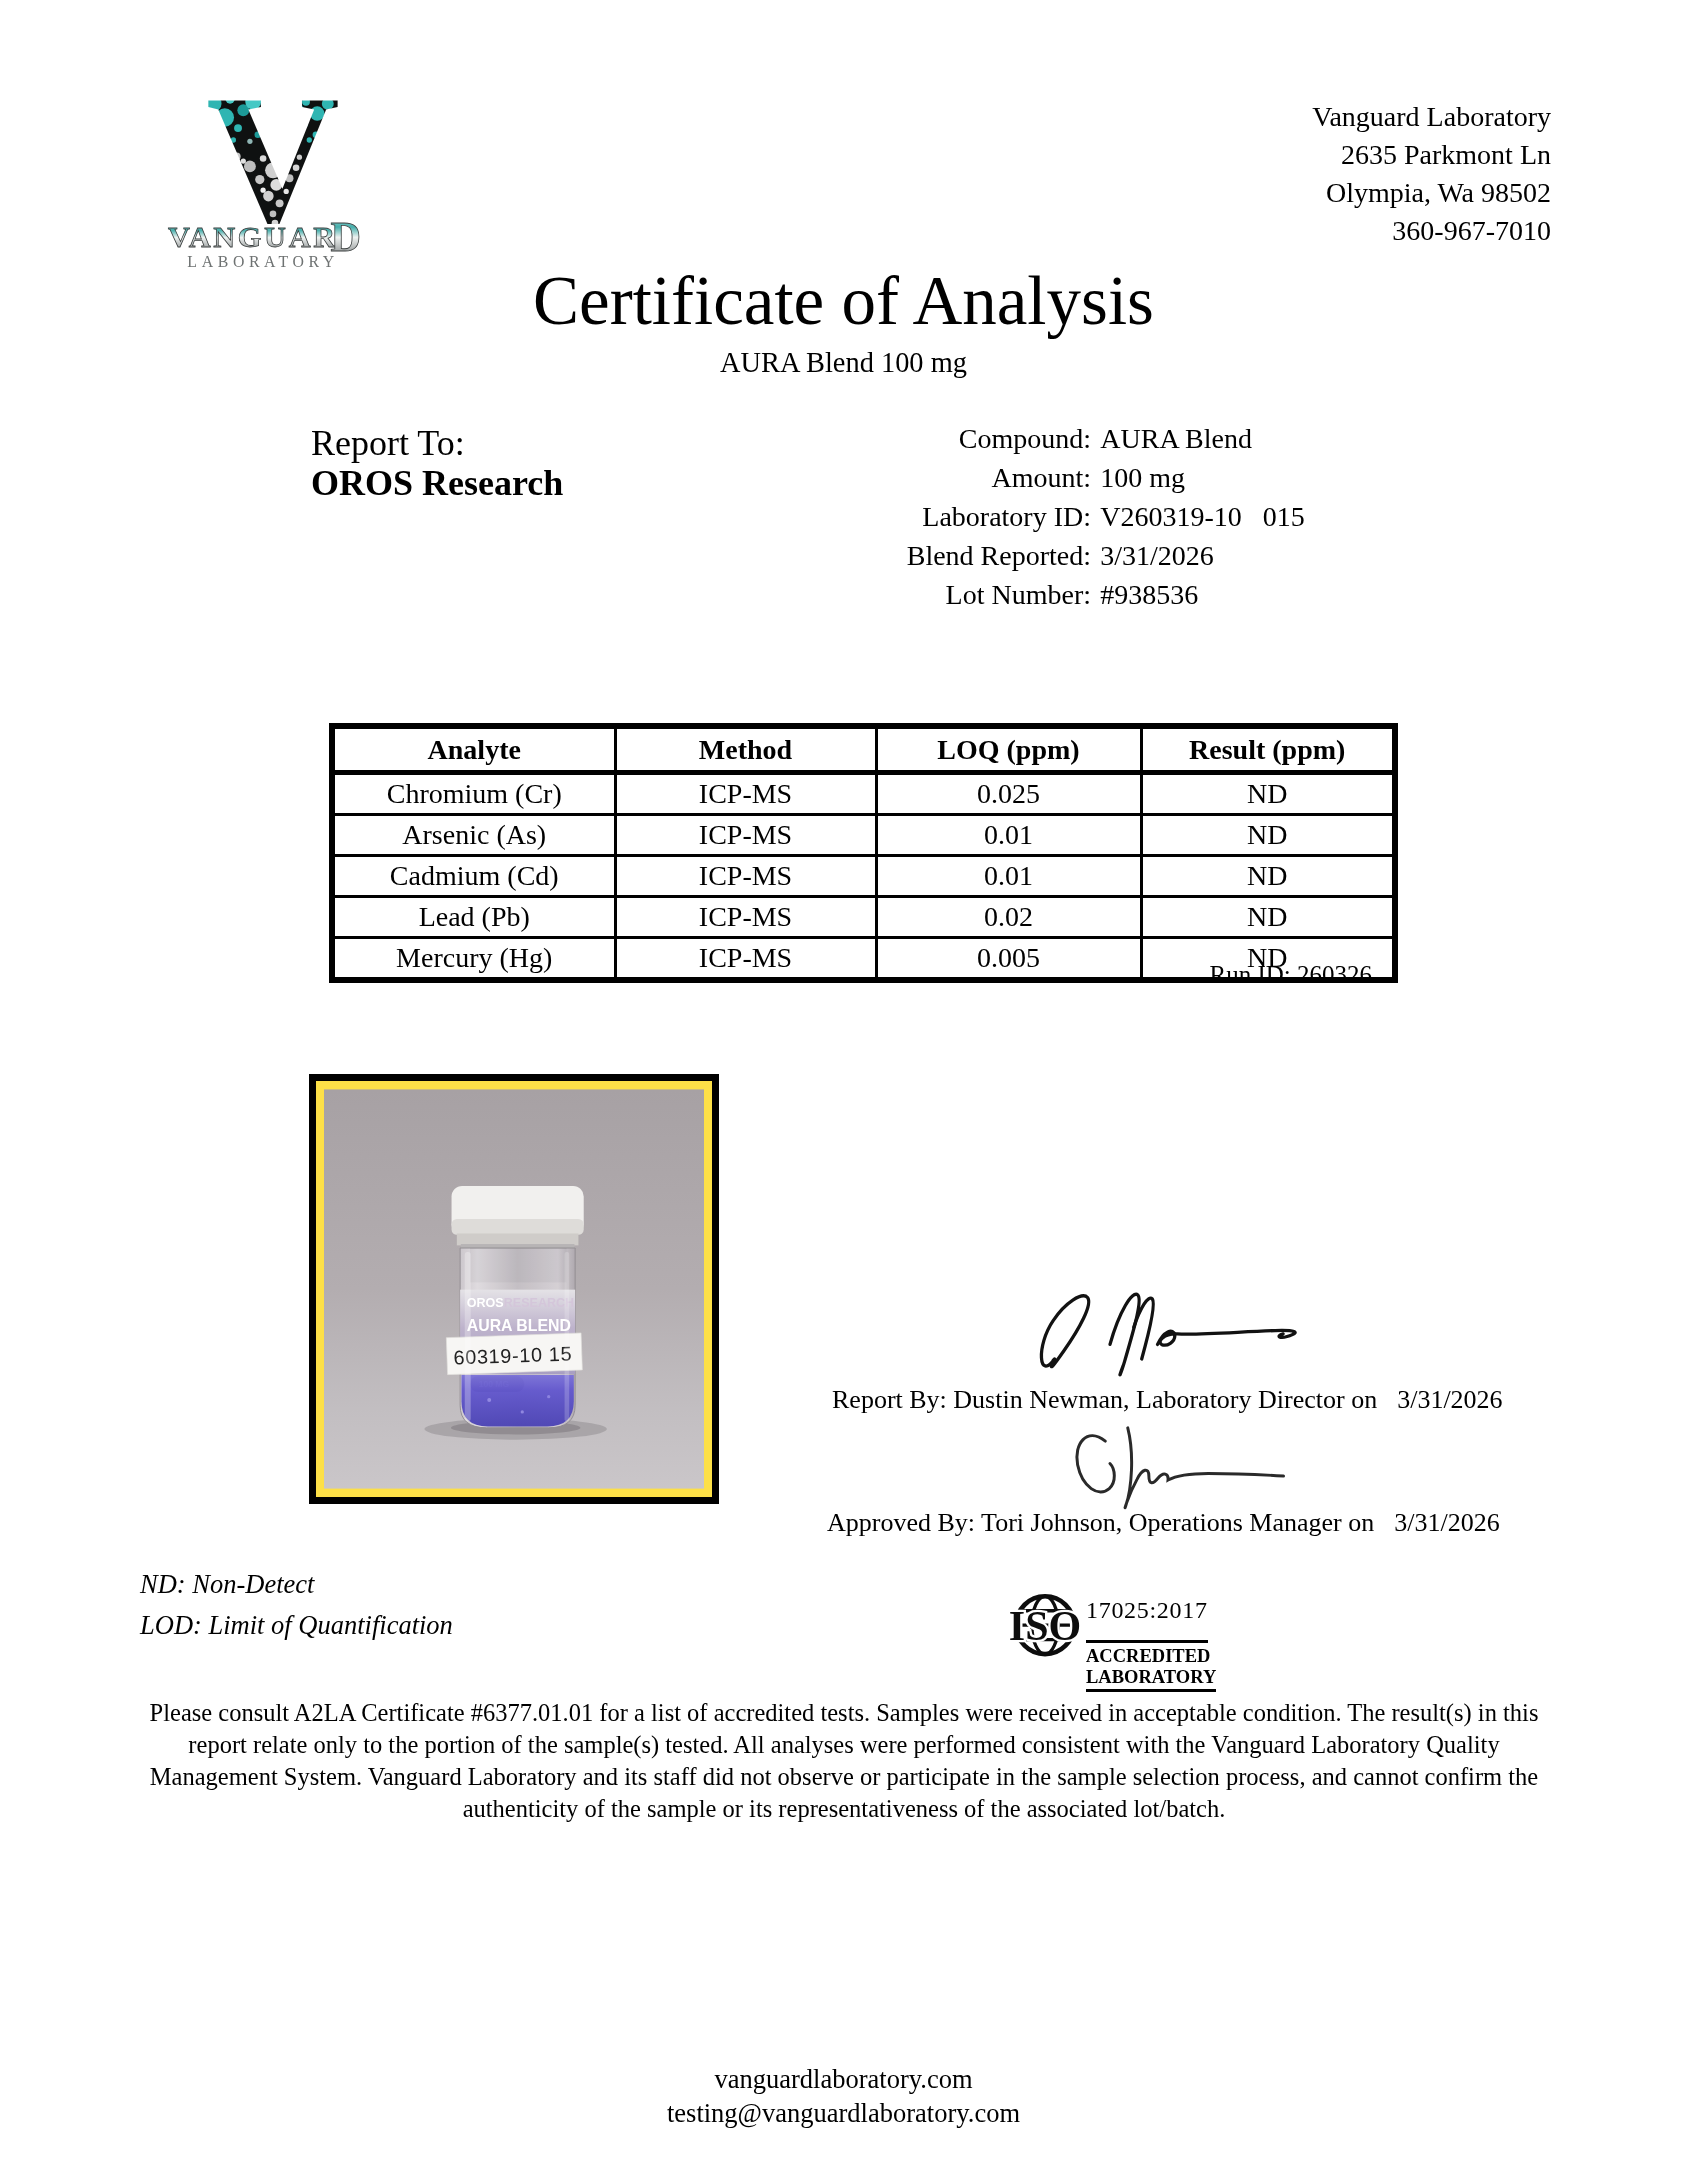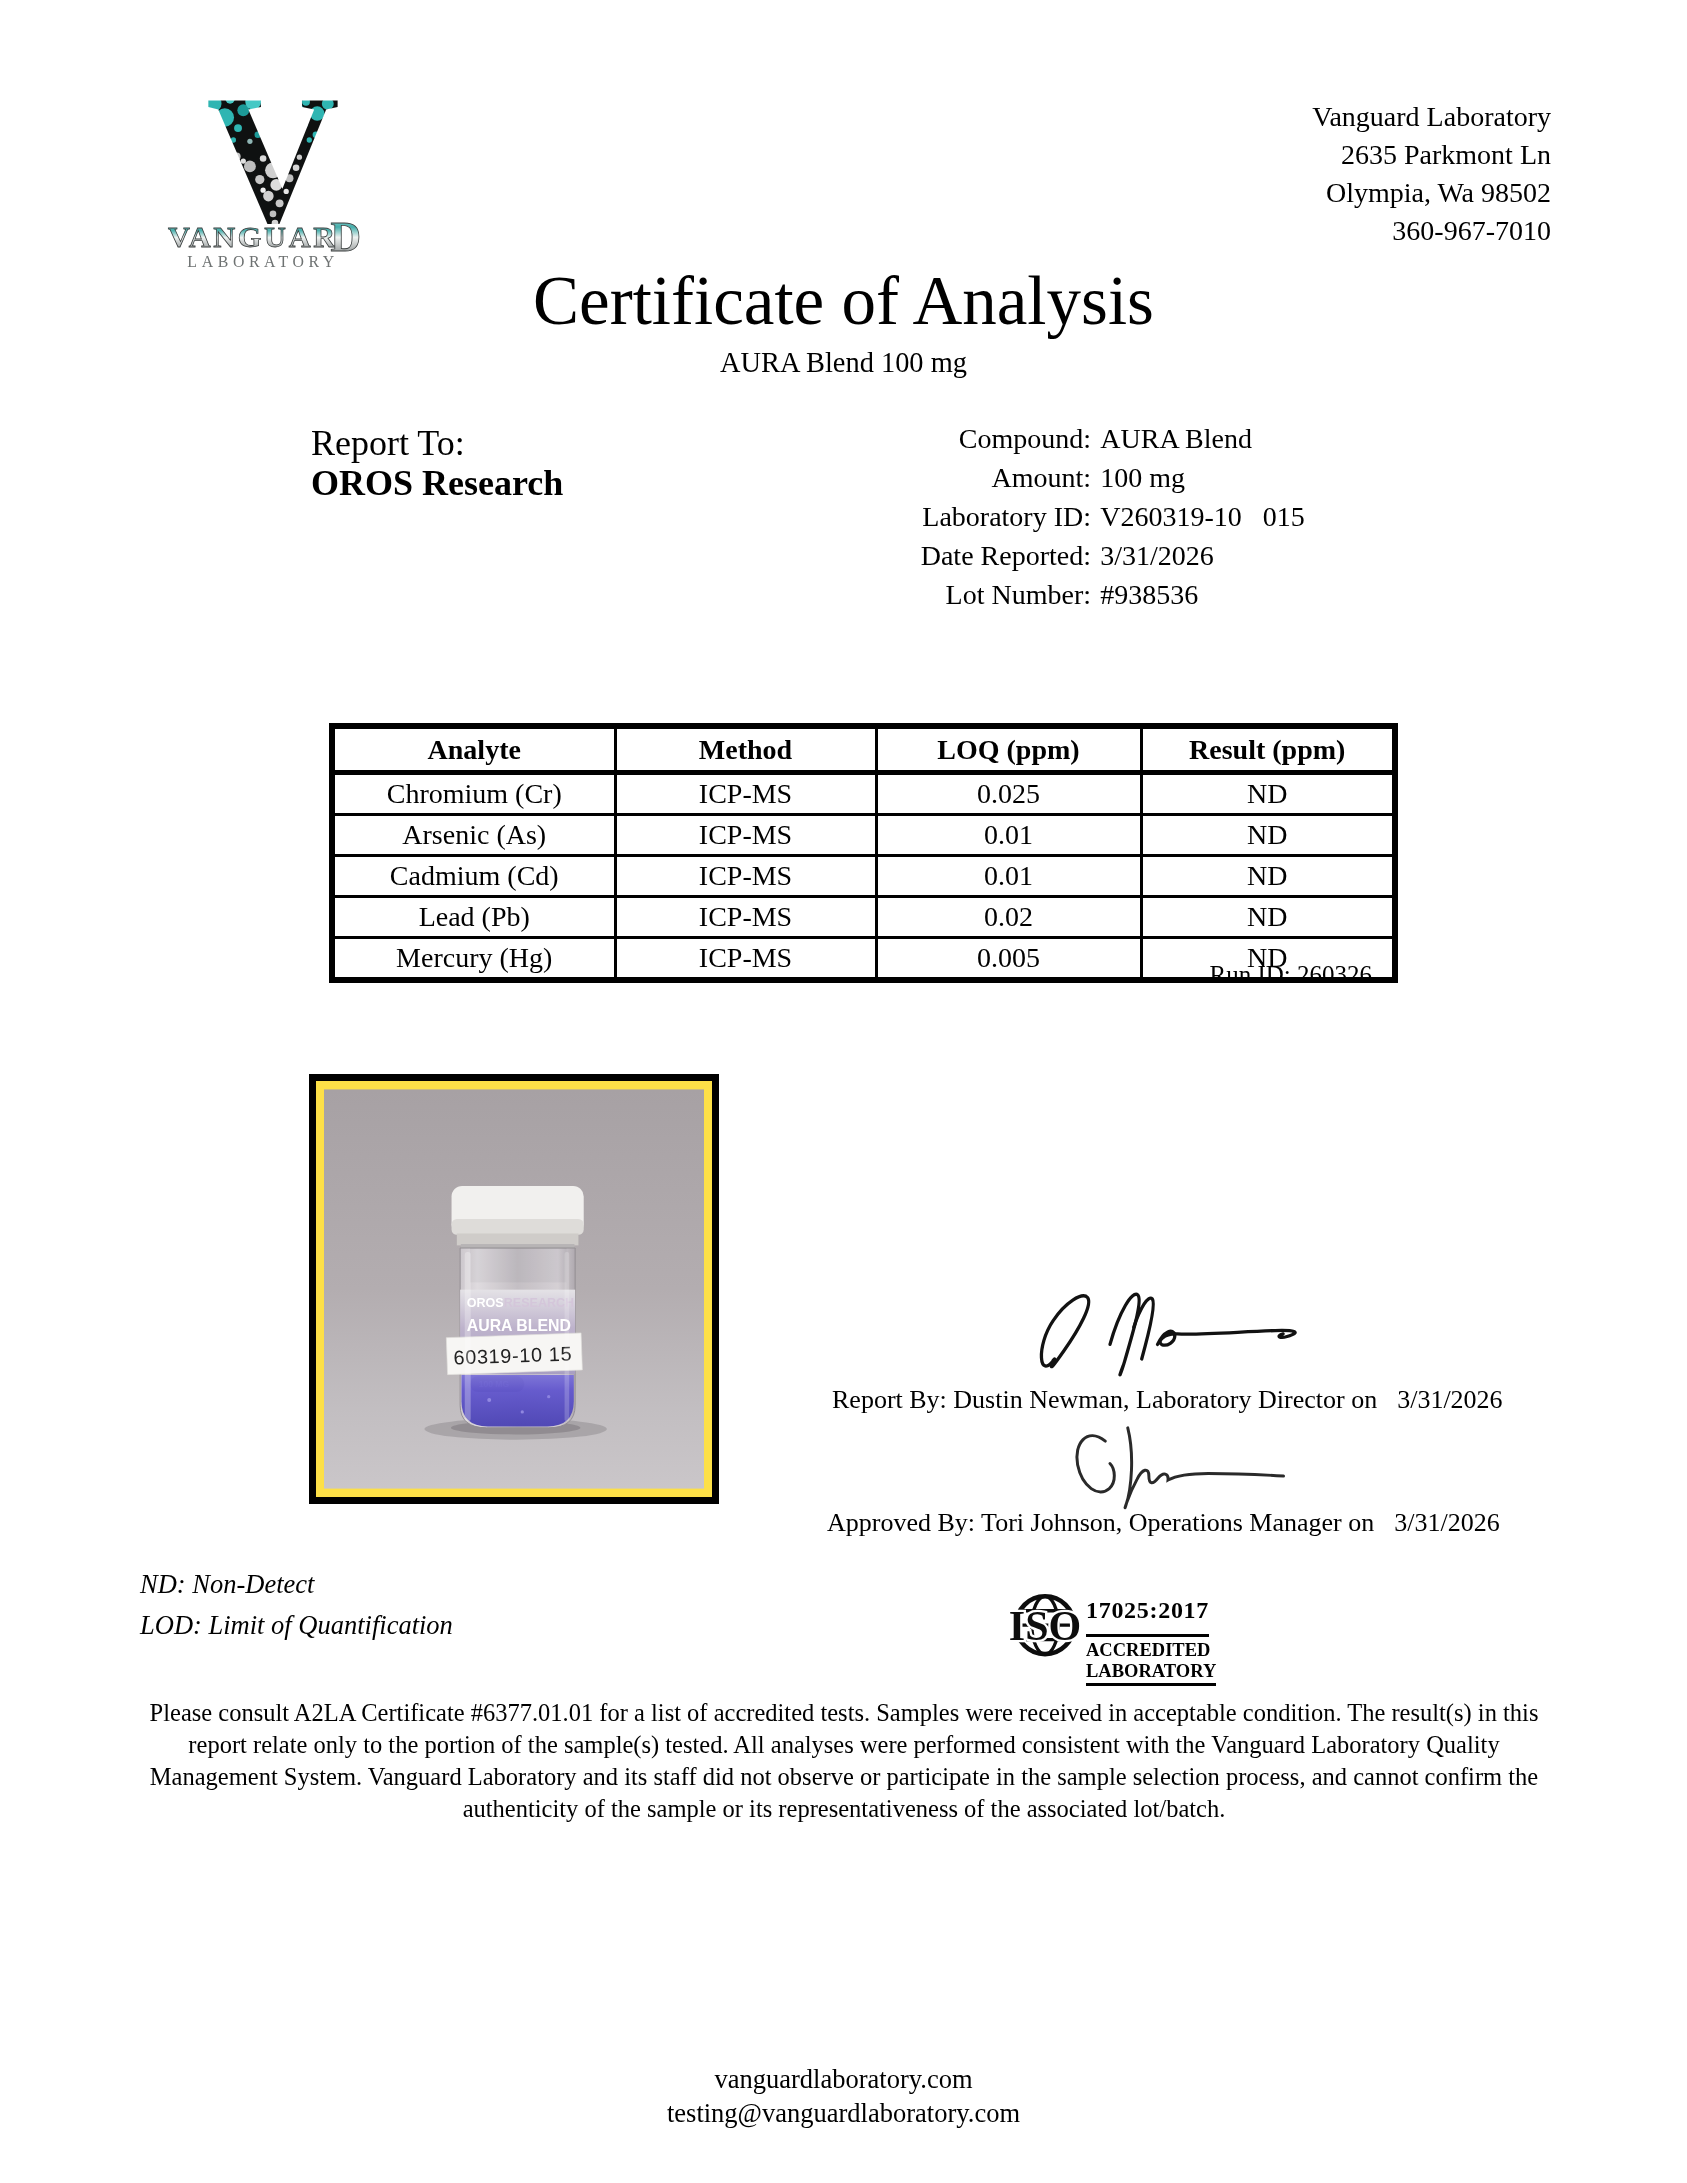--- a/index.html
+++ b/index.html
@@ -50,21 +50,21 @@
   .approved-by { left:827px; top:1508px; }
 
   
   .fn { font-style:italic; font-size:26.5px; }
   .fn-nd  { left:140px; top:1569px; }
   .fn-lod { left:140px; top:1610px; }
 
   
   .iso-globe { left:1004px; top:1593px; }
   .iso-text { left:1086px; top:1597px; font-family:"Liberation Serif", serif; }
-  .iso-text .std { font-size:24px; font-weight:bold; letter-spacing:0.7px; border-bottom:3.3px solid #000; padding-bottom:10px; width:max-content; }
+  .iso-text .std { font-size:24px; font-weight:normal; letter-spacing:0.7px; border-bottom:3.3px solid #000; padding-bottom:16px; width:max-content; }
   .iso-text .acc { font-size:18.5px; font-weight:bold; margin-top:3.3px; width:max-content; }
   .iso-text .labw { font-size:18.5px; font-weight:bold; border-bottom:3.3px solid #000; padding-bottom:0.7px; width:max-content; }
 
   
   .disclaimer { left:136px; top:1697px; width:1416px; text-align:center; font-size:24.5px; line-height:32px; }
   .footer { left:0; top:2062px; width:1687px; text-align:center; font-size:26.5px; line-height:34px; }
 </style>
 </head>
 <body>
 
@@ -158,21 +158,21 @@
   </div>
   <div class="info-row">
     <span class="lbl">Amount:</span>
     <span class="val">100 mg</span>
   </div>
   <div class="info-row">
     <span class="lbl">Laboratory ID:</span>
     <span class="val">V260319-10&nbsp;&nbsp;&nbsp;015</span>
   </div>
   <div class="info-row">
-    <span class="lbl">Date Reported:</span>
+    <span class="lbl">Blend Reported:</span>
     <span class="val">3/31/2026</span>
   </div>
   <div class="info-row">
     <span class="lbl">Lot Number:</span>
     <span class="val">#938536</span>
   </div>
 </div>
 
 <div class="abs results">
   <table class="res">

